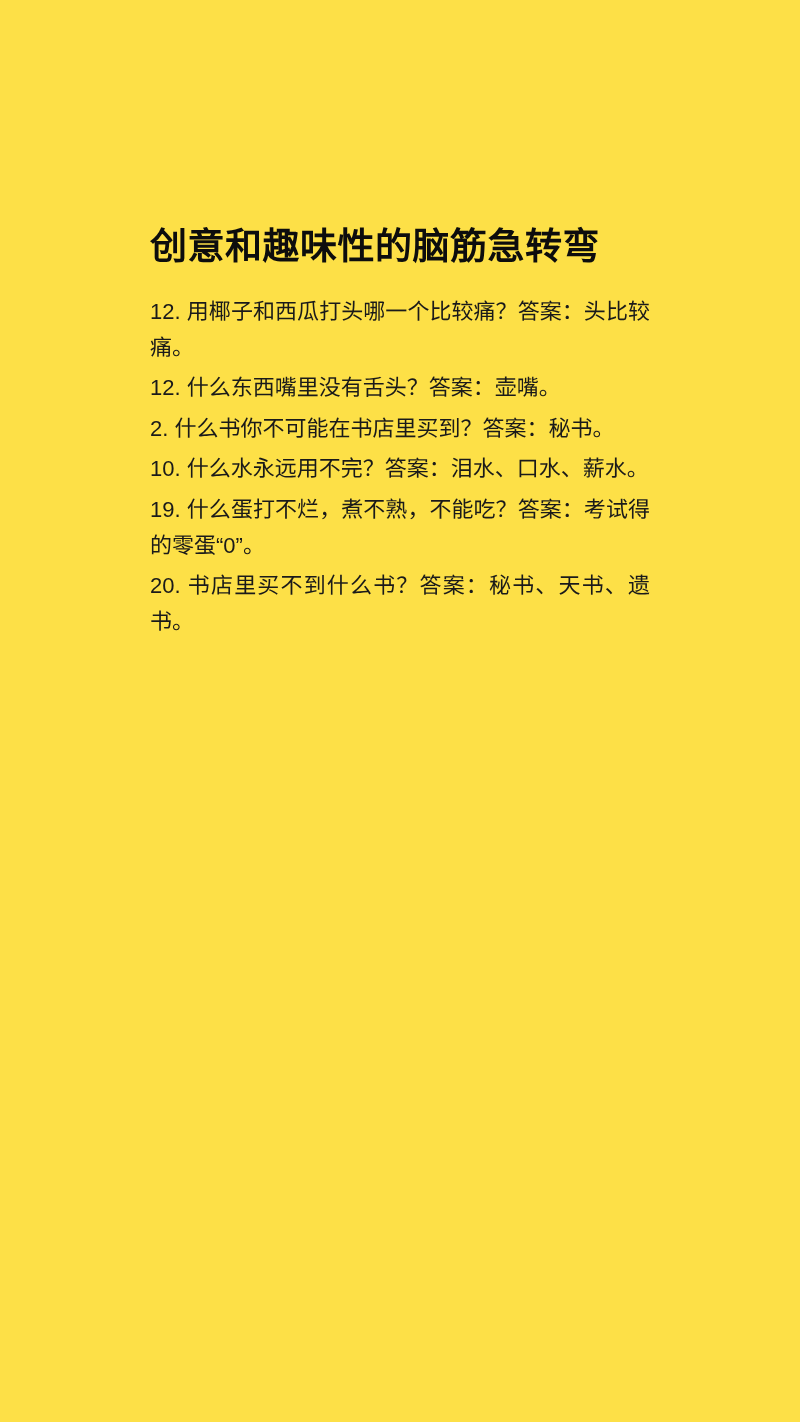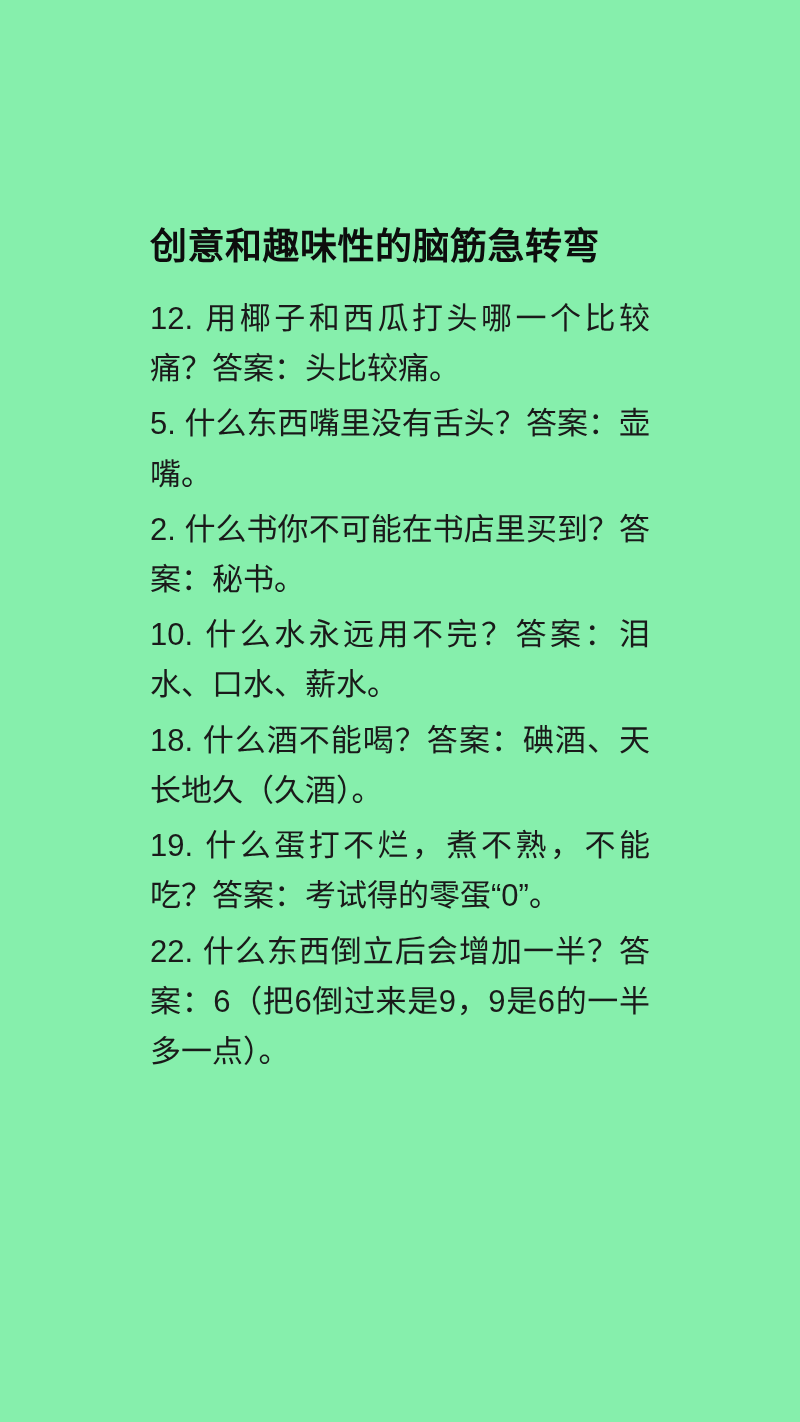--- a/index.html
+++ b/index.html
@@ -12,47 +12,46 @@
     height: 1422px;
     font-family: "Liberation Sans", "DejaVu Sans", sans-serif;
     color: #141414;
     overflow: hidden;
   }
   .page {
     box-sizing: border-box;
     width: 800px;
     height: 1422px;
     padding: 222px 150px 0 150px;
-    background: #86efac;
+    background: #fde047;
   }
   .doc-title {
     font-size: 37px;
     font-weight: bold;
     line-height: 1.35;
     letter-spacing: 0.5px;
     margin: 0 0 22px 0;
     color: #0d0d0d;
   }
   .item {
-    font-size: 31px;
+    font-size: 22px;
     line-height: 1.62;
     margin: 0 0 5px 0;
     color: #1a1a1a;
     text-align: justify;
     text-justify: inter-ideograph;
     letter-spacing: 0px;
     word-break: break-all;
   }
 </style>
 </head>
 <body>
 
 <div class="page">
   <h1 class="doc-title">创意和趣味性的脑筋急转弯</h1>
 
   <p class="item">12. 用椰子和西瓜打头哪一个比较痛？答案：头比较痛。</p>
-  <p class="item">5. 什么东西嘴里没有舌头？答案：壶嘴。</p>
+  <p class="item">12. 什么东西嘴里没有舌头？答案：壶嘴。</p>
   <p class="item">2. 什么书你不可能在书店里买到？答案：秘书。</p>
   <p class="item">10. 什么水永远用不完？答案：泪水、口水、薪水。</p>
-  <p class="item">18. 什么酒不能喝？答案：碘酒、天长地久（久酒）。</p>
   <p class="item">19. 什么蛋打不烂，煮不熟，不能吃？答案：考试得的零蛋“0”。</p>
-  <p class="item">22. 什么东西倒立后会增加一半？答案：6（把6倒过来是9，9是6的一半多一点）。</p>
+  <p class="item">20. 书店里买不到什么书？答案：秘书、天书、遗书。</p>
 </div>
 
 </body></html>

